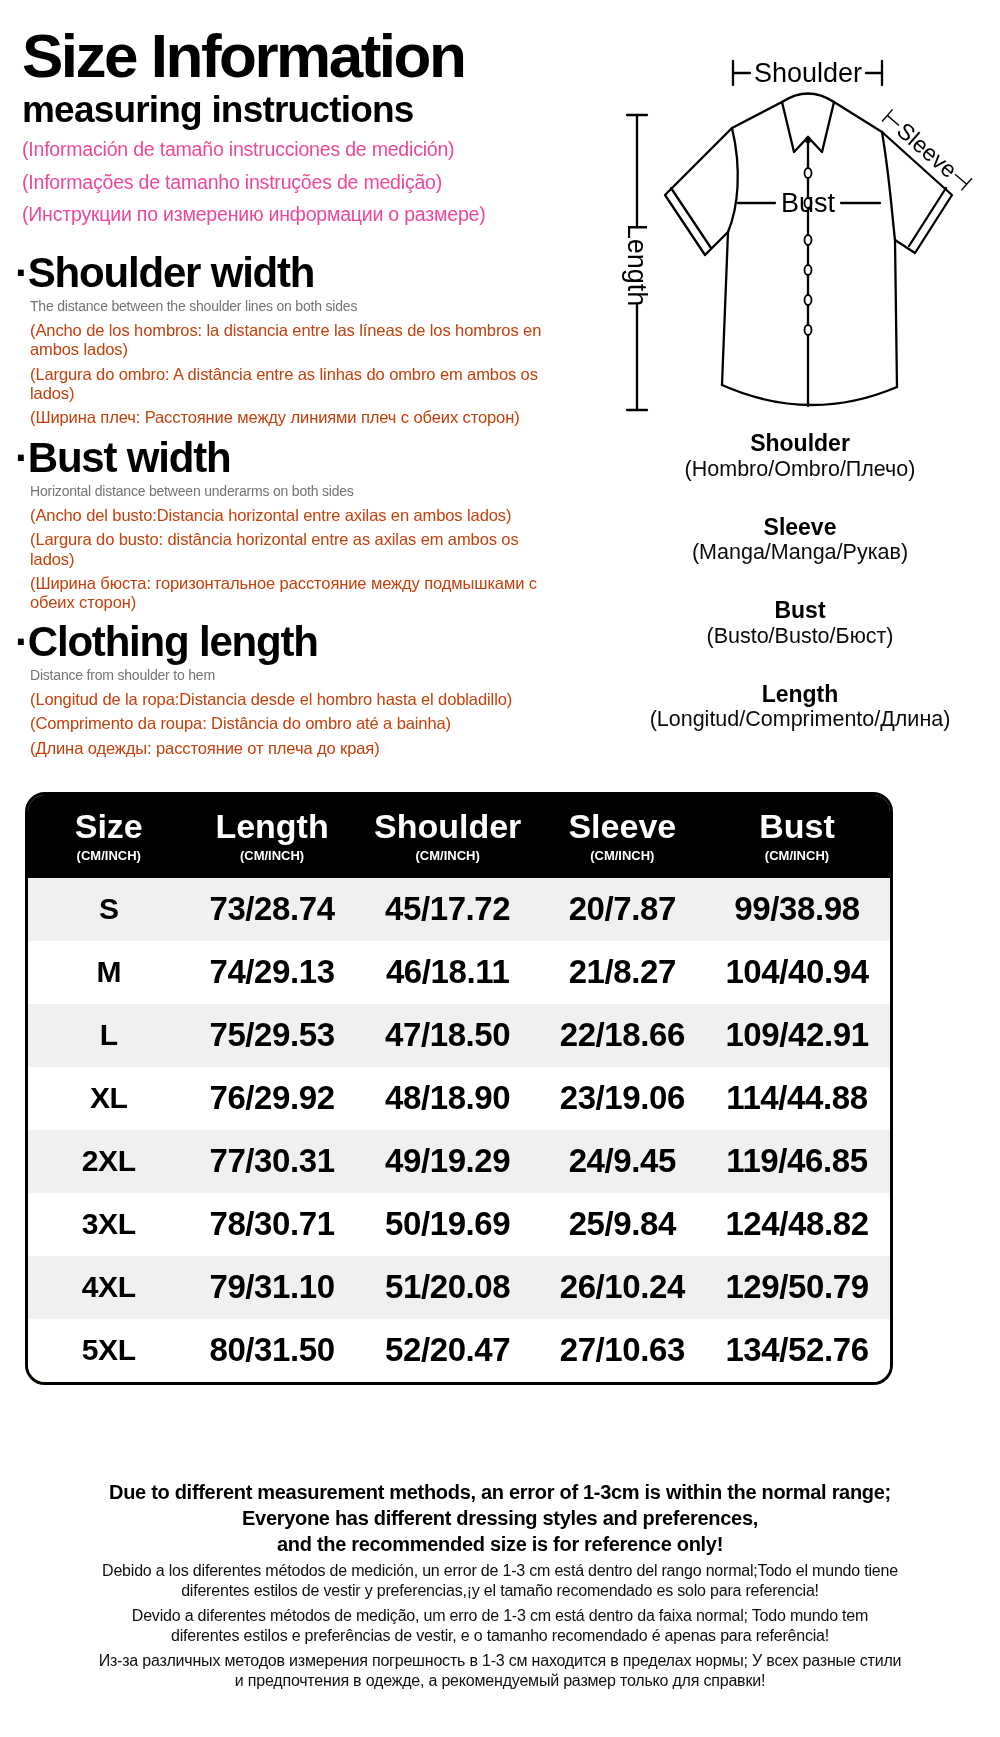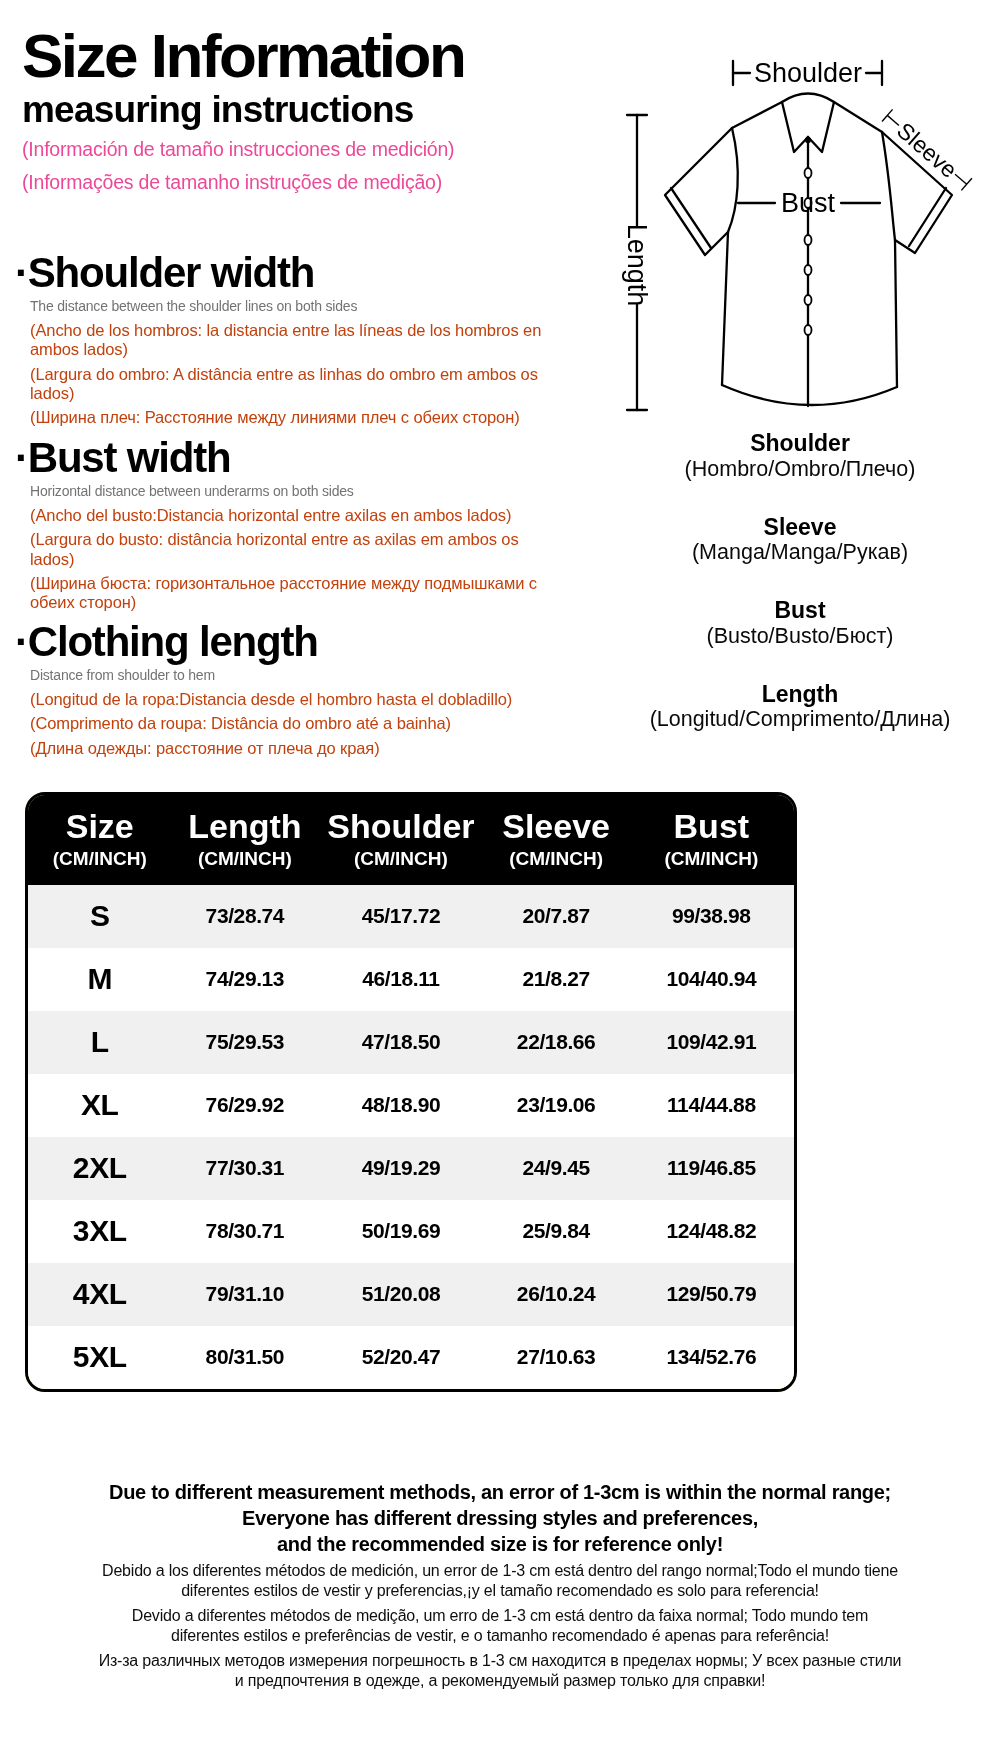--- a/index.html
+++ b/index.html
@@ -27,48 +27,49 @@
   .diag-label { font-size: 27px; }
   .diag-label-sleeve { font-size: 23px; }
 
   
   .legend { position: absolute; left: 530px; top: 431px; width: 540px; text-align: center; }
   .legend-item { margin-bottom: 32px; }
   .legend-term { font-size: 23px; font-weight: 700; line-height: 1.12; }
   .legend-tr { font-size: 21.5px; line-height: 1.2; color: #0a0a0a; }
 
   
-  .size-table { position: absolute; left: 25px; top: 792px; width: 772px;
+  .size-table { position: absolute; left: 25px; top: 792px; width: 868px;
                 border: 3px solid #000; border-radius: 20px; overflow: hidden; background: #bef264; }
   .thead { display: grid; grid-template-columns: 1.78fr 1.82fr 2.05fr 1.8fr 2.05fr;
            background: #000; color: #fff; padding: 13px 0 15px 0; }
   .th { text-align: center; }
   .th-label { font-size: 34px; font-weight: 700; line-height: 1.08; }
-  .th-unit { font-size: 19px; font-weight: 700; margin-top: 3px; }
+  .th-unit { font-size: 13px; font-weight: 700; margin-top: 3px; }
   .trow { display: grid; grid-template-columns: 1.78fr 1.82fr 2.05fr 1.8fr 2.05fr;
           height: 63px; align-items: center; background: #fff; }
   .trow.alt { background: #f0f0f1; }
-  .td { text-align: center; font-size: 21px; font-weight: 700; letter-spacing: -0.4px; }
+  .td { text-align: center; font-size: 33px; font-weight: 700; letter-spacing: -0.4px; }
   .td.size-cell { font-size: 30px; }
 
   
   .footer { position: absolute; left: 0; top: 1479px; width: 1000px; text-align: center; }
   .footer-en { font-size: 20px; font-weight: 700; line-height: 1.3; letter-spacing: -0.3px; }
   .footer-note { font-size: 16px; line-height: 1.28; margin-top: 4px; letter-spacing: -0.2px; color: #0e0e0e; }
 </style>
 </head>
 <body>
 
 <div class="page">
 
   <div class="header">
     <div class="title">Size Information</div>
     <div class="subtitle">measuring instructions</div>
     <div class="header-tr">(Información de tamaño instrucciones de medición)</div>
     <div class="header-tr">(Informações de tamanho instruções de medição)</div>
+    <div class="header-tr">(Инструкции по измерению информации о размере)</div>
   </div>
 
   <div class="section" style="top:252px">
     <div class="section-title">·Shoulder width</div>
     <div class="section-desc">The distance between the shoulder lines on both sides</div>
     <div class="section-tr">(Ancho de los hombros: la distancia entre las líneas de los hombros en ambos lados)</div>
     <div class="section-tr">(Largura do ombro: A distância entre as linhas do ombro em ambos os lados)</div>
     <div class="section-tr">(Ширина плеч: Расстояние между линиями плеч с обеих сторон)</div>
   </div>
 

